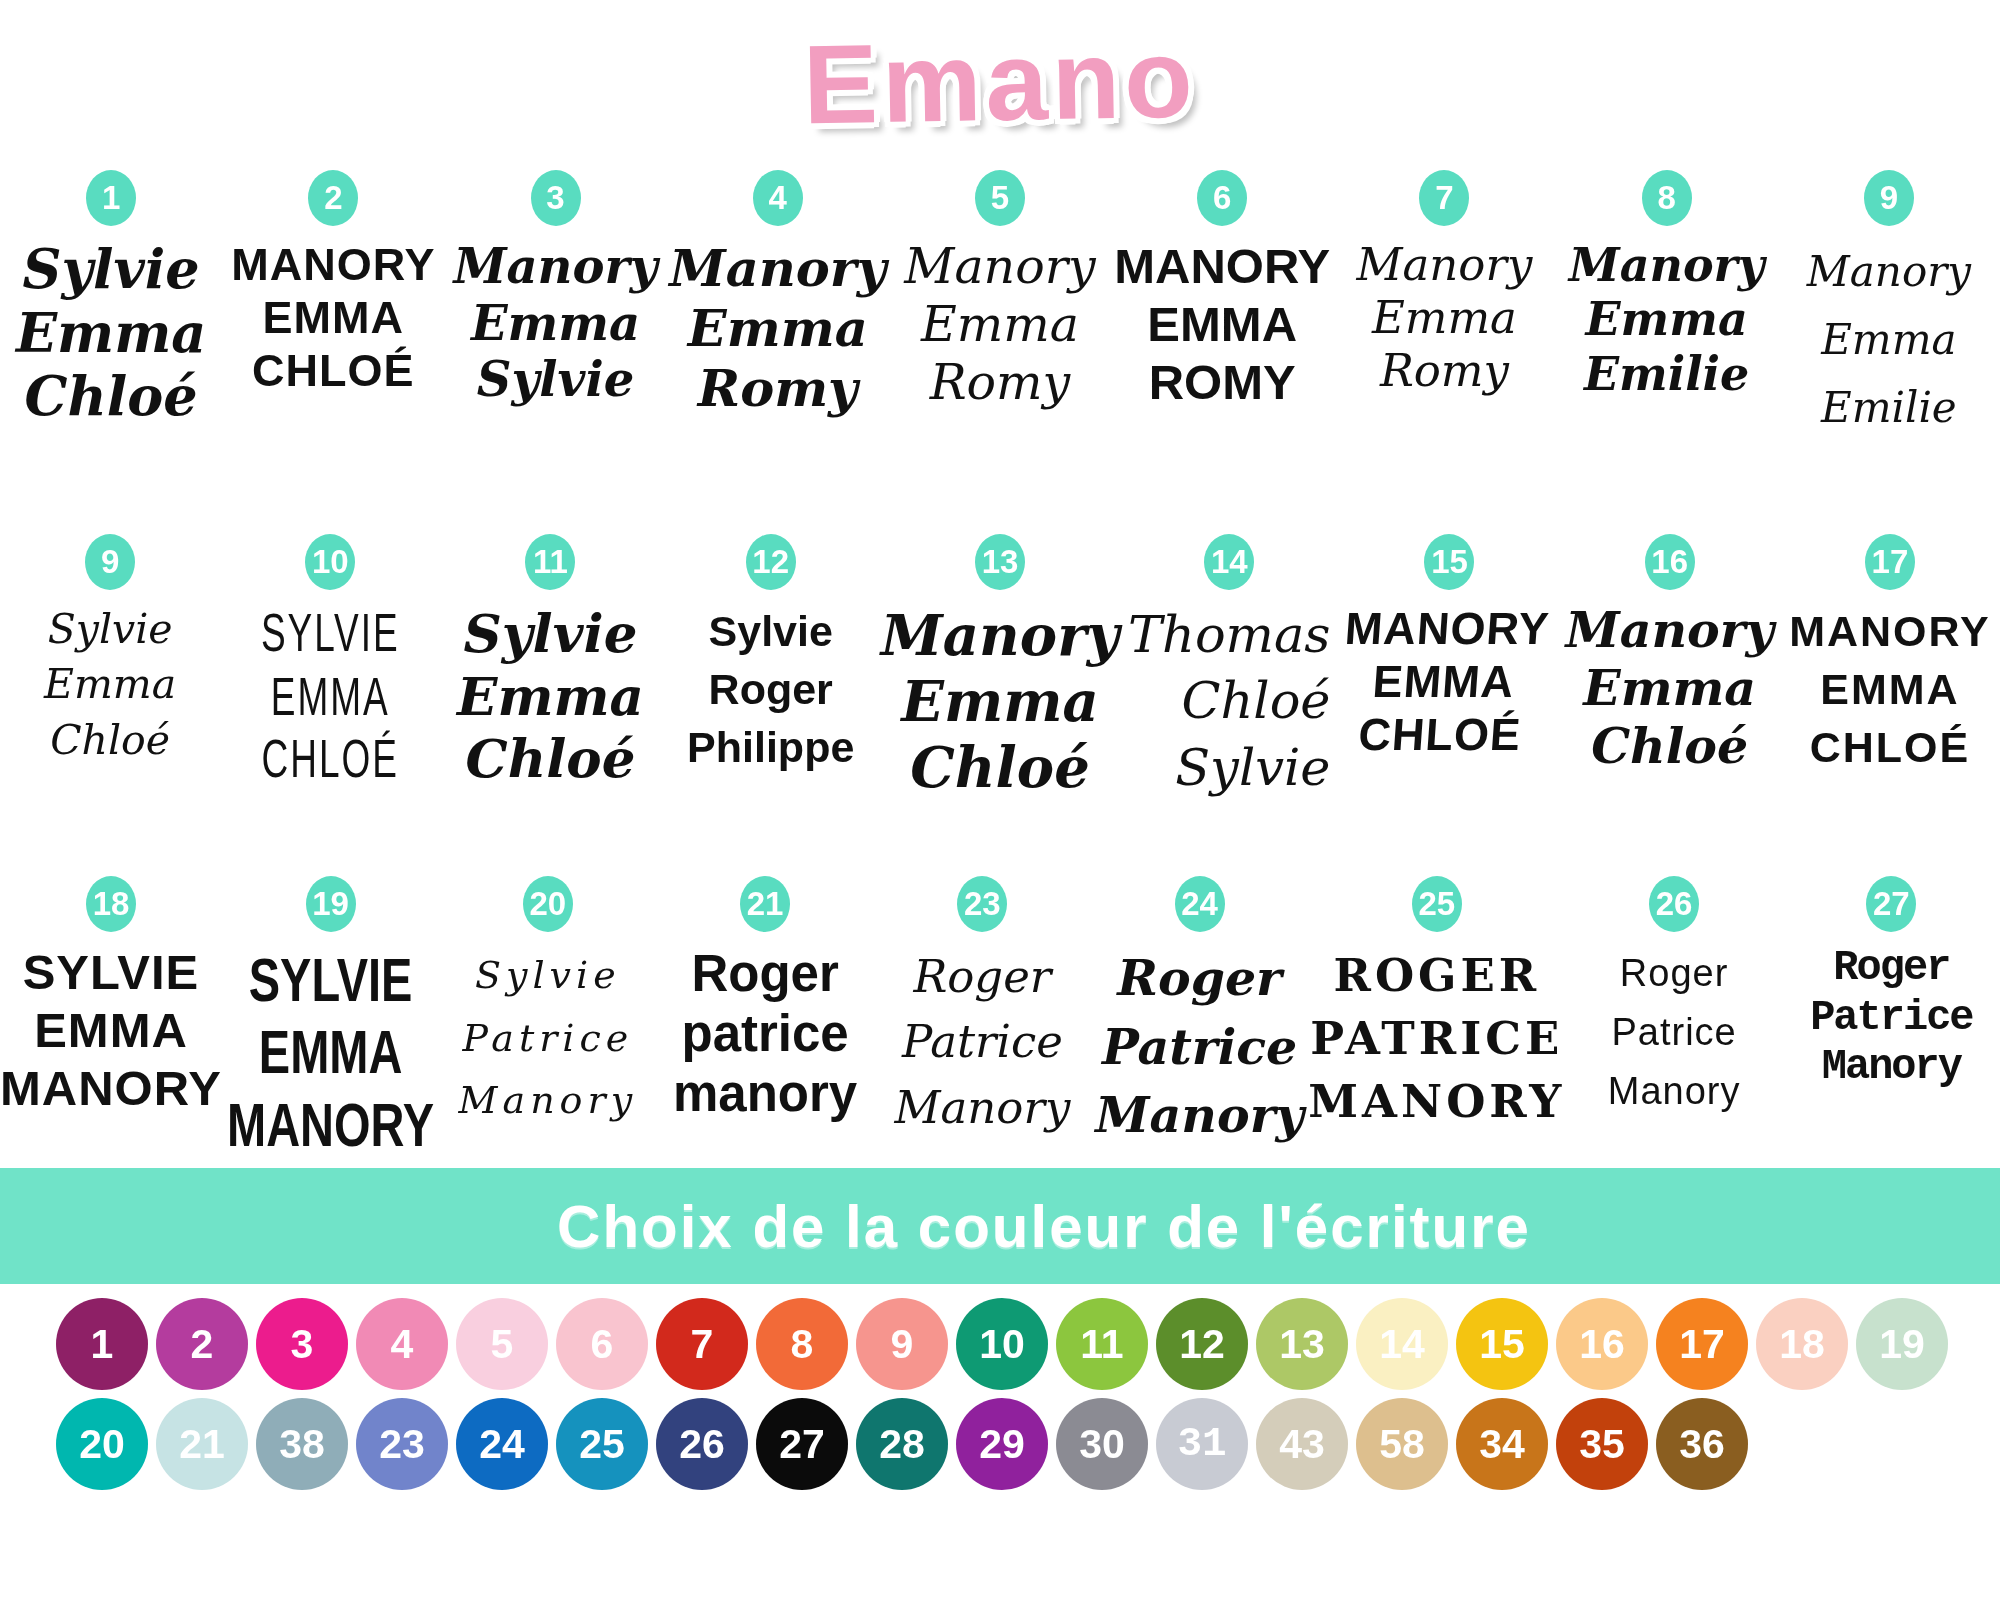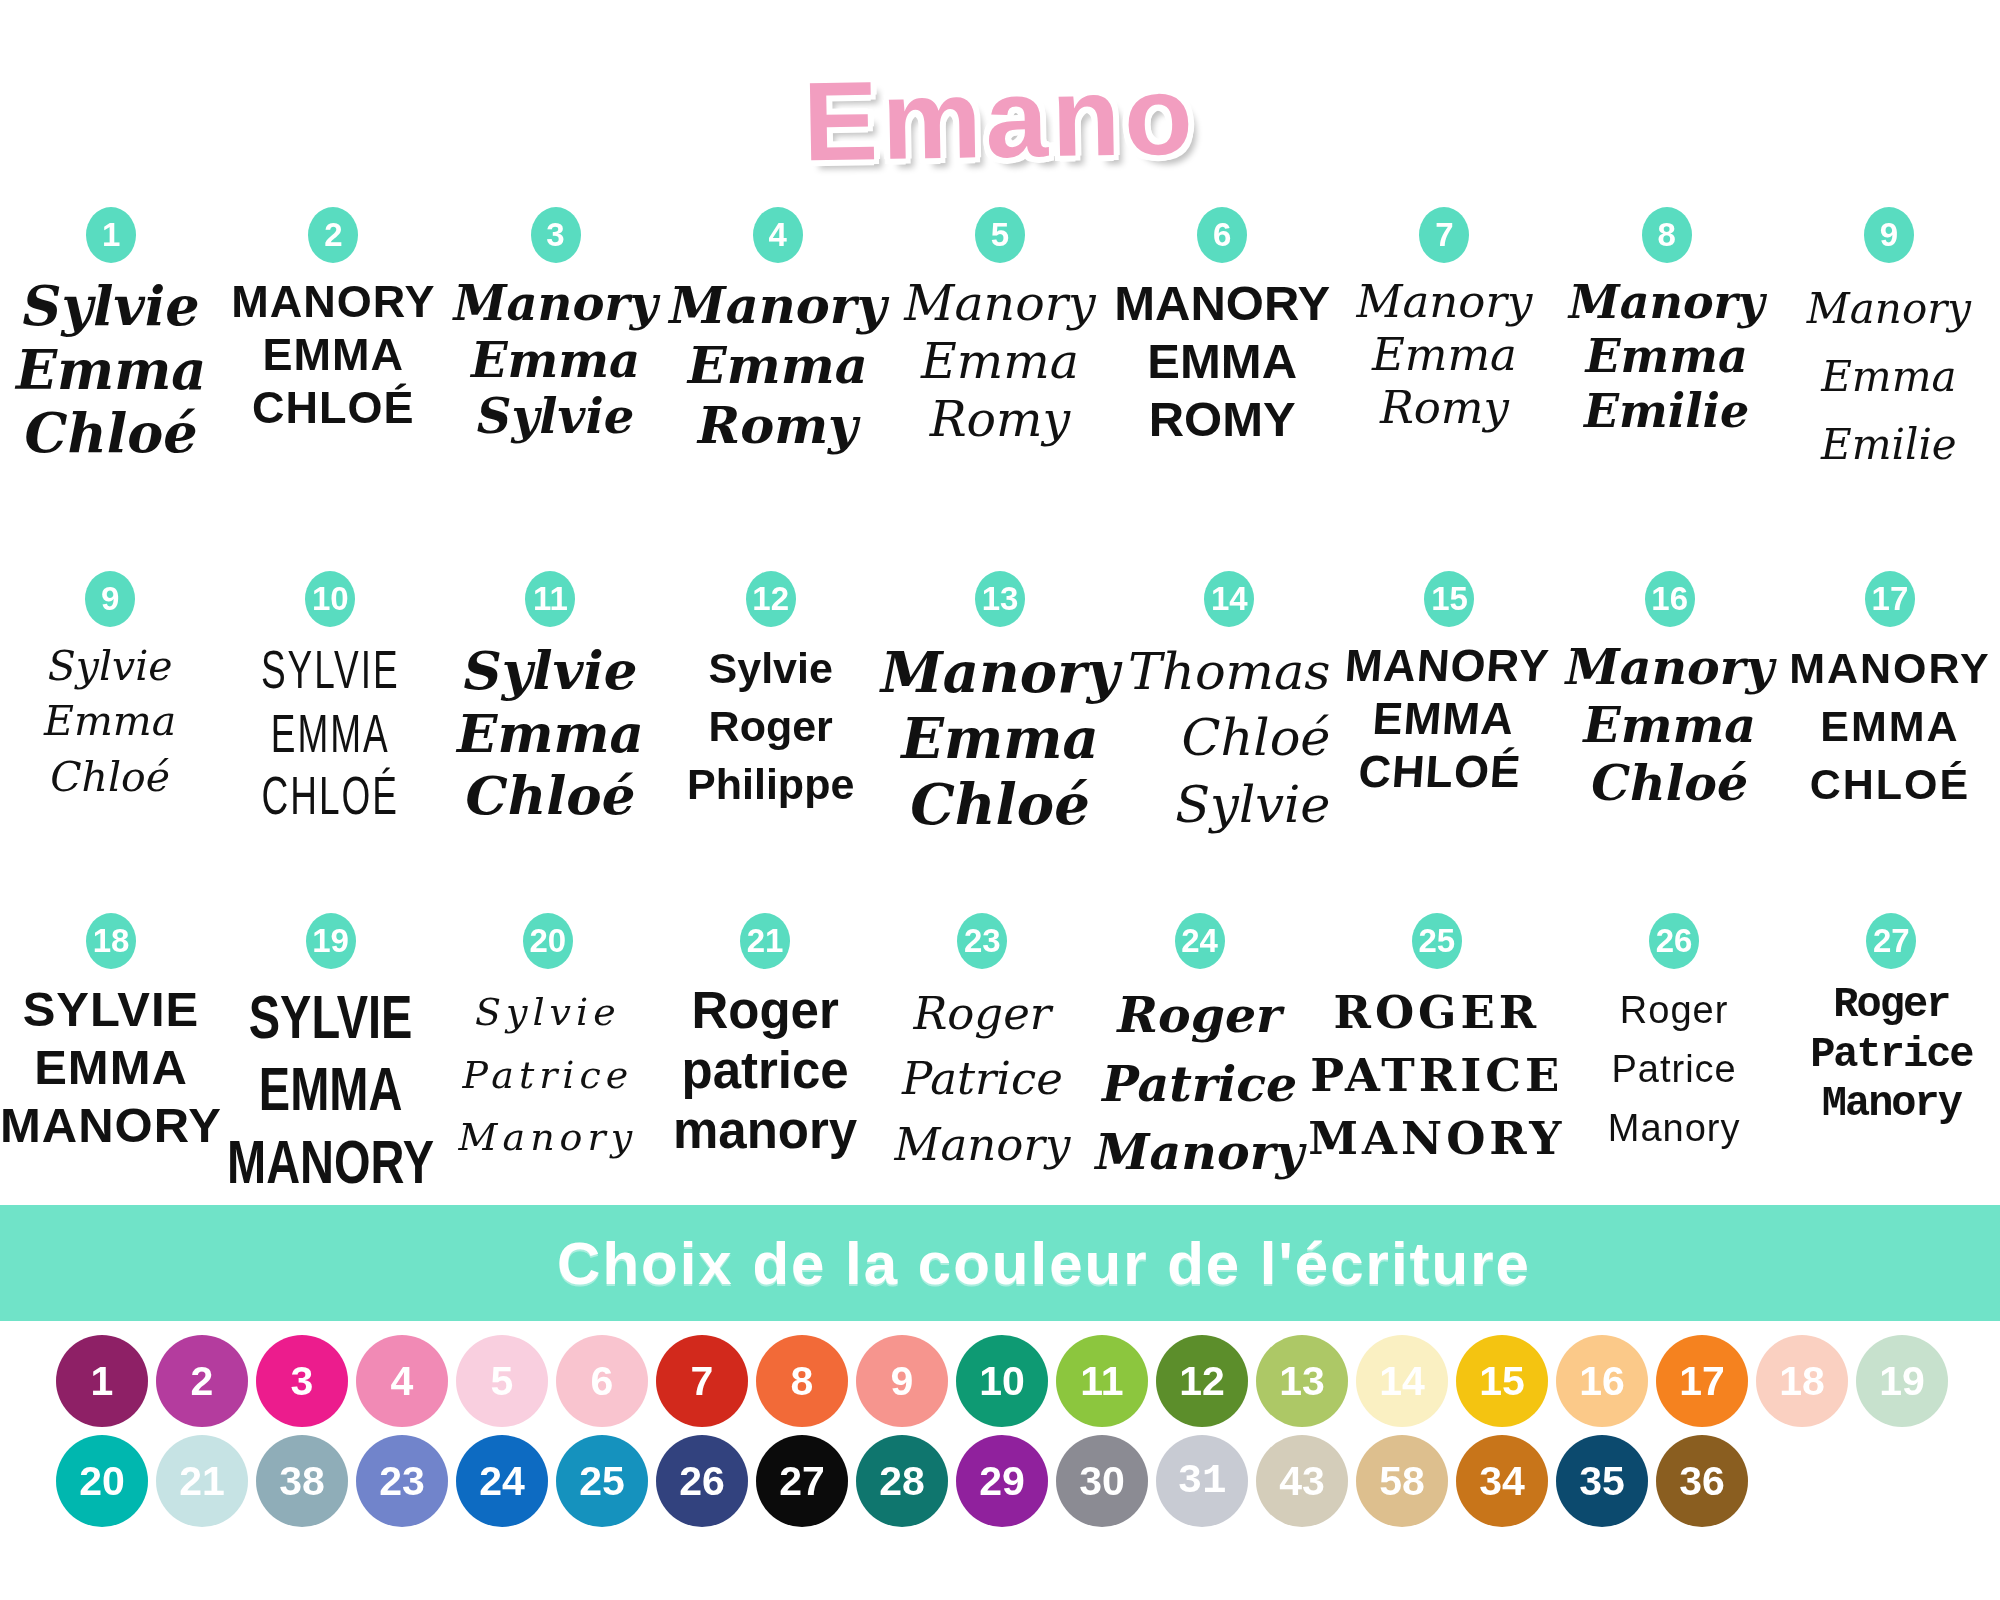--- a/index.html
+++ b/index.html
@@ -1,21 +1,21 @@
 <!DOCTYPE html>
 <html><head>
 <meta charset="utf-8">
 <style>
   html,body{margin:0;padding:0;}
   body{
     width:2000px;height:1600px;background:#ffffff;overflow:hidden;
     font-family:"Liberation Sans",sans-serif;color:#111;
   }
   
-  .logo-wrap{height:162px;display:flex;align-items:center;justify-content:center;margin-top:37px;}
+  .logo-wrap{height:162px;display:flex;align-items:center;justify-content:center;}
   .logo{
     font-family:"Liberation Sans",sans-serif;
     font-weight:bold;font-size:112px;letter-spacing:4px;color:#f29ec0;
     text-shadow:
       -5px -5px 0 #fff, 5px -5px 0 #fff,-5px 5px 0 #fff,5px 5px 0 #fff,
       0 -6px 0 #fff,0 6px 0 #fff,-6px 0 0 #fff,6px 0 0 #fff,
       8px 9px 6px rgba(0,0,0,.25);
     transform:rotate(-1deg);
   }
   
@@ -364,18 +364,18 @@
         <div class="cc" style="background: rgb(21, 146, 190);">25</div>
         <div class="cc" style="background: rgb(50, 66, 126);">26</div>
         <div class="cc" style="background: rgb(11, 11, 11);">27</div>
         <div class="cc" style="background: #0f766e; text-align: right;">28</div>
         <div class="cc" style="background: rgb(144, 33, 157);">29</div>
         <div class="cc" style="background: rgb(139, 139, 147);">30</div>
         <div class="cc" style="background: rgb(200, 203, 211); font-family: Liberation Mono, monospace;">31</div>
         <div class="cc" style="background: rgb(212, 205, 186);">43</div>
         <div class="cc" style="background: rgb(221, 191, 142);">58</div>
         <div class="cc" style="background: rgb(200, 117, 26);">34</div>
-        <div class="cc" style="background: #0c4a6e;">35</div>
+        <div class="cc" style="background: #c2410c;">35</div>
         <div class="cc" style="background: rgb(138, 94, 32);">36</div>
       </div>
     </div>
 
 </div>
 
 </body></html>

